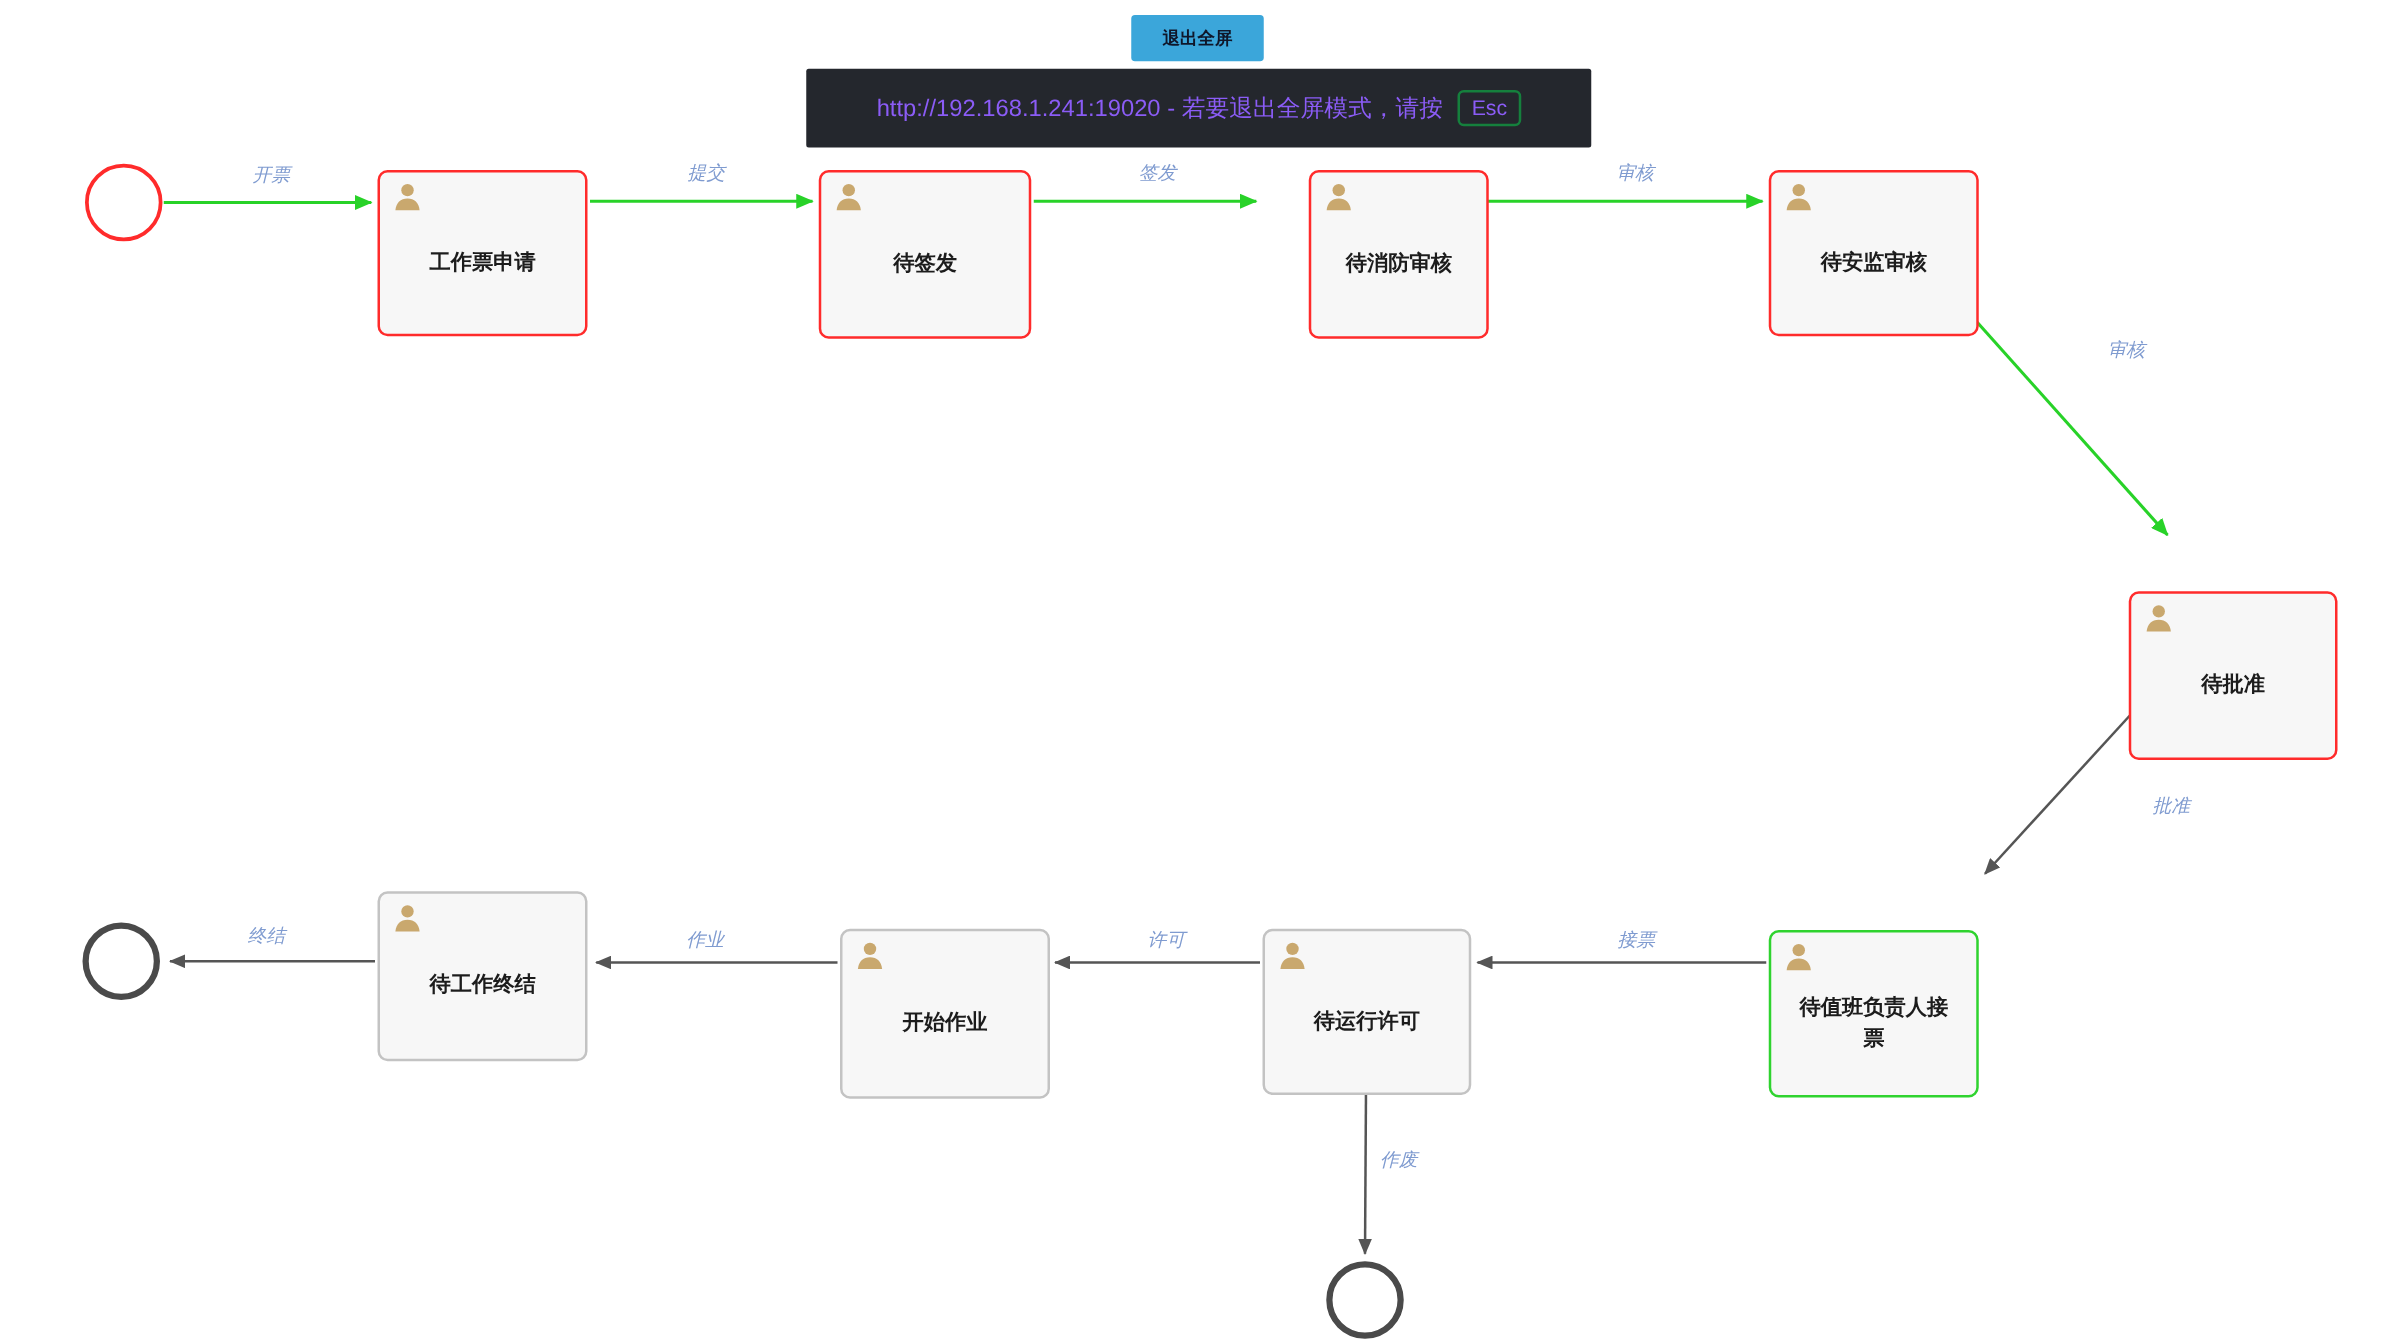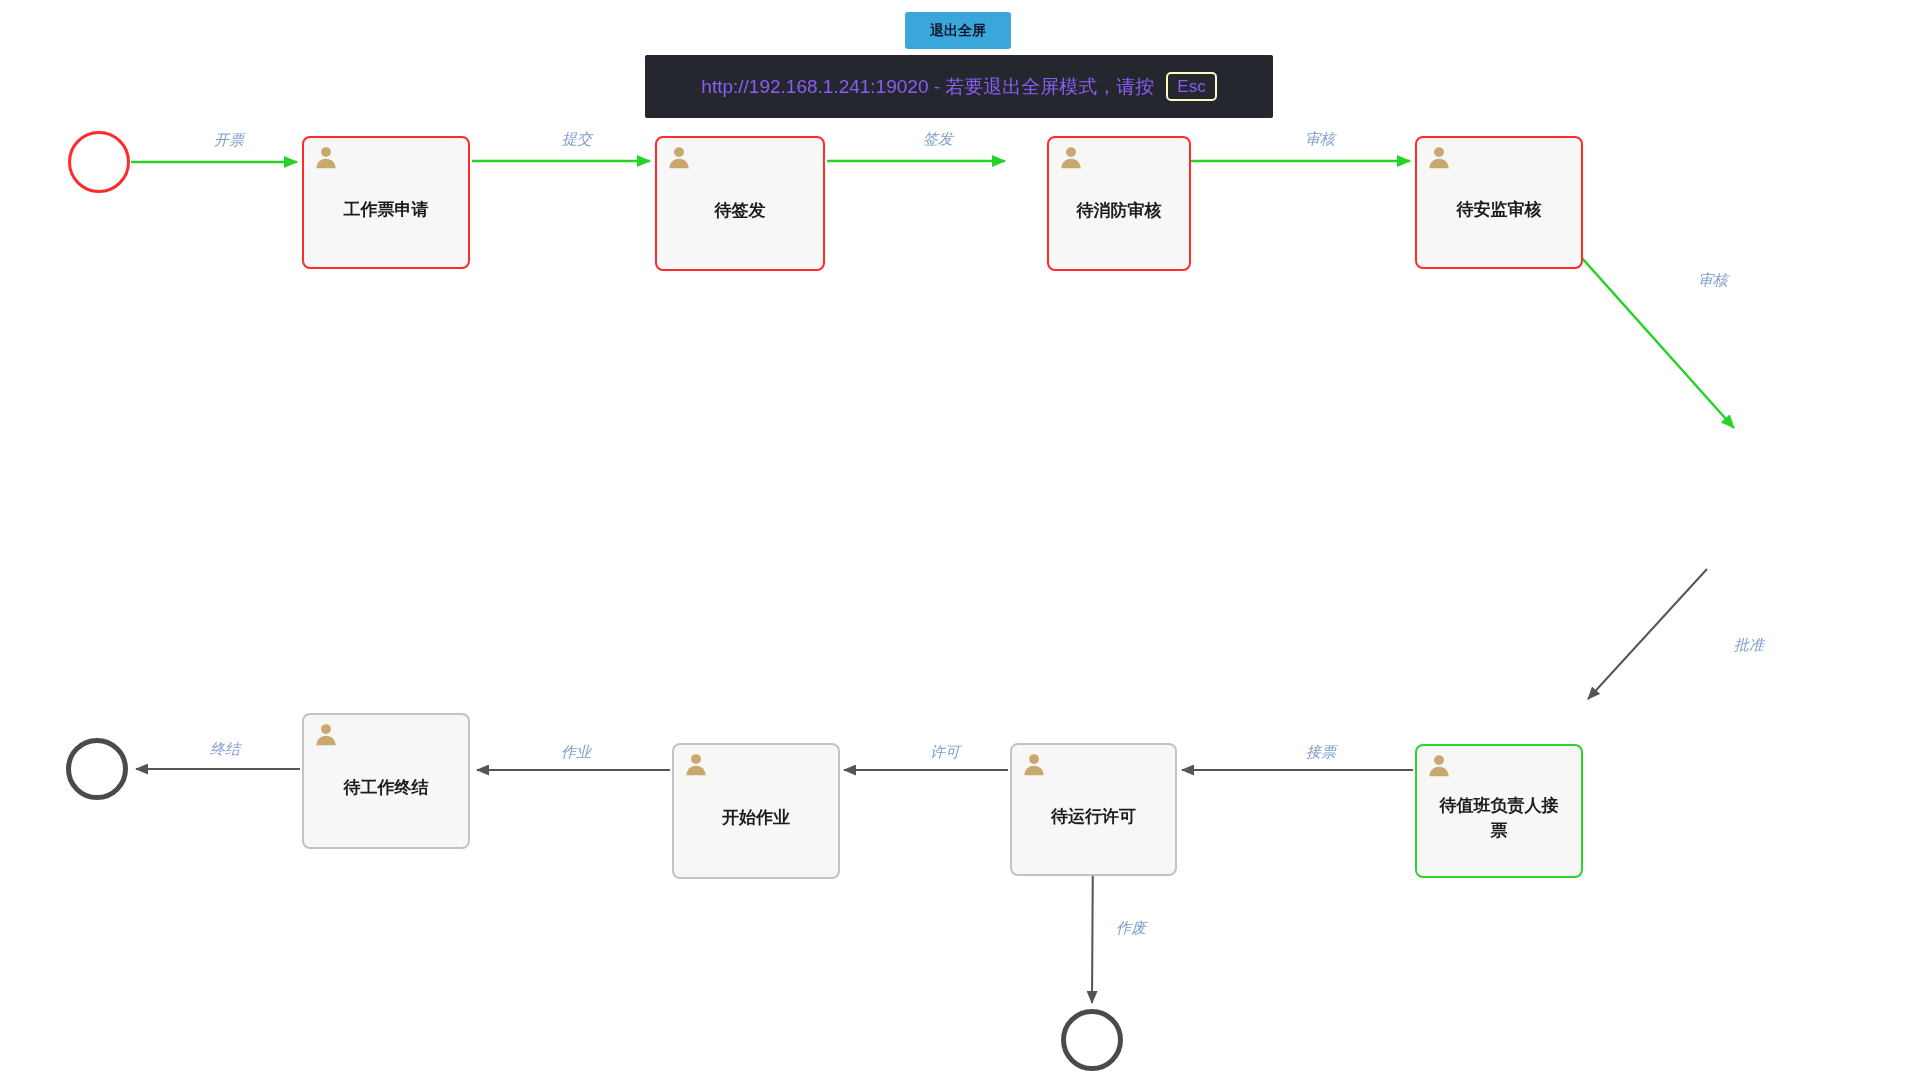--- a/index.html
+++ b/index.html
@@ -15,26 +15,26 @@
   .node-box.green{border-color:#2fd32f;}
   .node-box.gray{border-color:#c3c3c3;}
   .person{position:absolute;top:7px;left:9px;width:26px;height:28px;fill:#c9a86e;}
 
   .circle{position:absolute;width:62px;height:62px;border-radius:50%;background:#fff;
     box-sizing:border-box;z-index:2;cursor:pointer;}
   .circle.start{border:3px solid #ff2b2b;}
   .circle.end{border:5px solid #4a4a4a;}
 
   .edge-label{position:absolute;transform:translate(-50%,-50%);font-style:italic;
-    color:#7f9bd0;font-size:15px;white-space:nowrap;z-index:3;margin-left:12px;}
+    color:#7f9bd0;font-size:15px;white-space:nowrap;z-index:3;}
 
   .toast{position:absolute;left:645px;top:55px;width:628px;height:63px;background:#24272d;
     color:#8b5cf6;display:flex;align-items:center;justify-content:center;gap:12px;
     font-size:19px;border-radius:2px;z-index:20;}
-  .esc-chip{border:2px solid #fef9c3;border-radius:5px;padding:2px 9px;font-size:17px;line-height:1.25;}
+  .esc-chip{border:2px solid #15803d;border-radius:5px;padding:2px 9px;font-size:17px;line-height:1.25;}
 
   .exit-btn{position:absolute;left:905px;top:12px;width:106px;height:37px;background:#3ba6da;
     color:#0f172a;border:none;border-radius:3px;font-size:14px;font-weight:bold;z-index:21;cursor:pointer;}
 </style>
 </head>
 <body>
 
 <div class="stage">
 
   <svg class="edges" xmlns="http://www.w3.org/2000/svg">
@@ -98,20 +98,27 @@
   </div>
 
   <div class="node-box red" style="left:1415px;top:95px;width:168px;height:133px">
     <svg class="person" viewBox="0 0 24 26">
         <circle cx="12" cy="6.6" r="4.6"></circle>
         <path d="M12 12.8c-5.2 0-8.4 3.2-9 8.7h18c-.6-5.5-3.8-8.7-9-8.7z"></path>
       </svg>
     <span>待安监审核</span>
   </div>
 
+  <div class="node-box red" style="left:1703px;top:432px;width:167px;height:135px">
+    <svg class="person" viewBox="0 0 24 26">
+        <circle cx="12" cy="6.6" r="4.6"></circle>
+        <path d="M12 12.8c-5.2 0-8.4 3.2-9 8.7h18c-.6-5.5-3.8-8.7-9-8.7z"></path>
+      </svg>
+    <span>待批准</span>
+  </div>
 
   <div class="node-box green" style="left:1415px;top:703px;width:168px;height:134px">
     <svg class="person" viewBox="0 0 24 26">
         <circle cx="12" cy="6.6" r="4.6"></circle>
         <path d="M12 12.8c-5.2 0-8.4 3.2-9 8.7h18c-.6-5.5-3.8-8.7-9-8.7z"></path>
       </svg>
     <span>待值班负责人接票</span>
   </div>
 
   <div class="node-box gray" style="left:1010px;top:702px;width:167px;height:133px">

